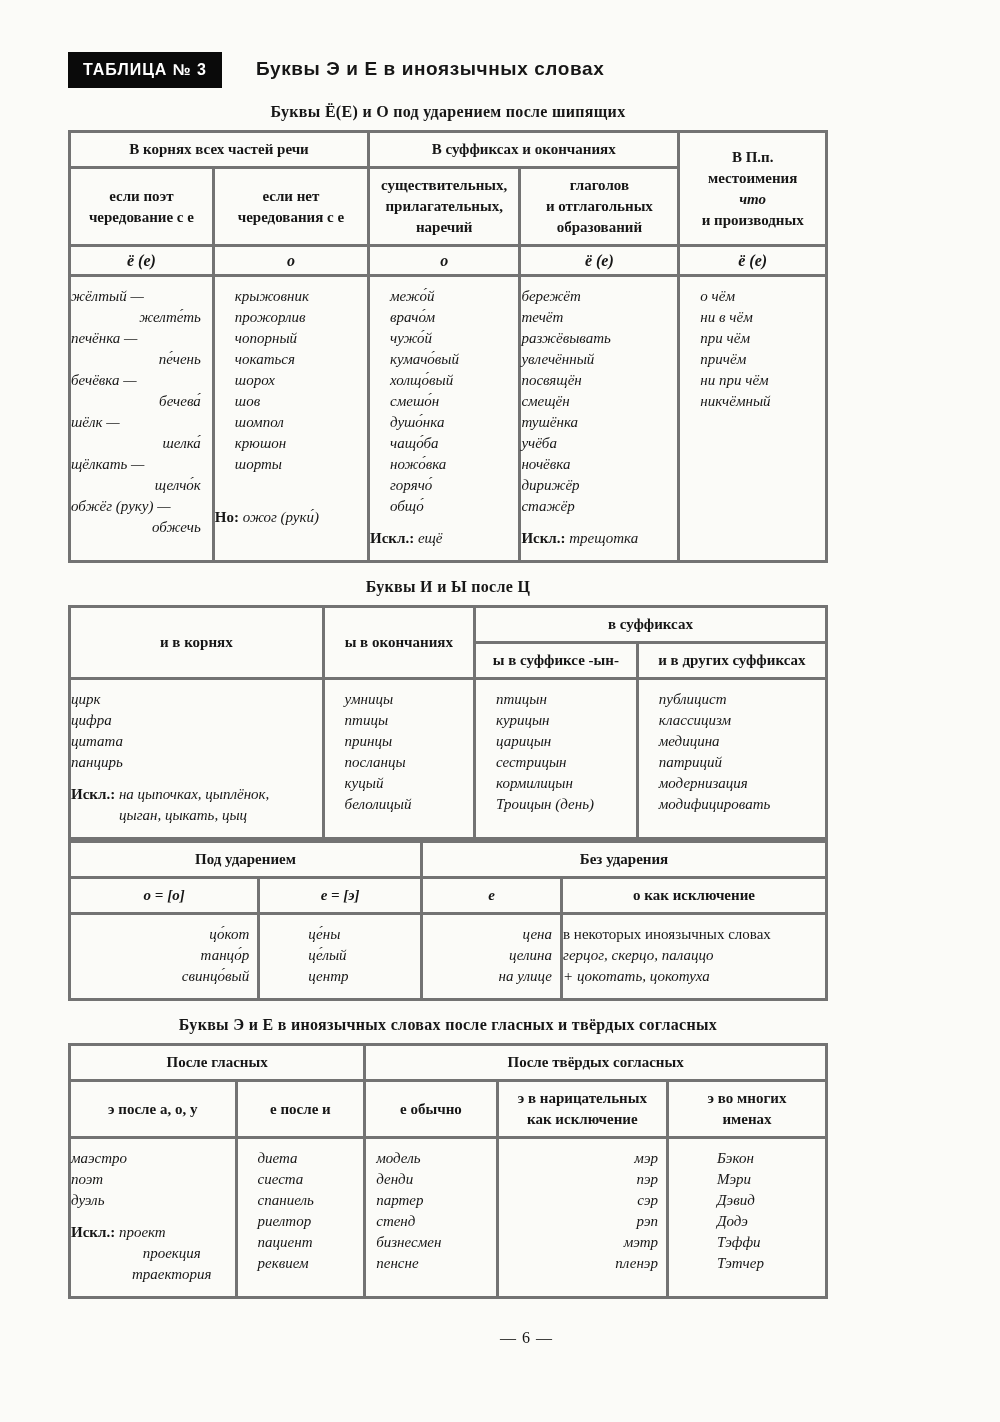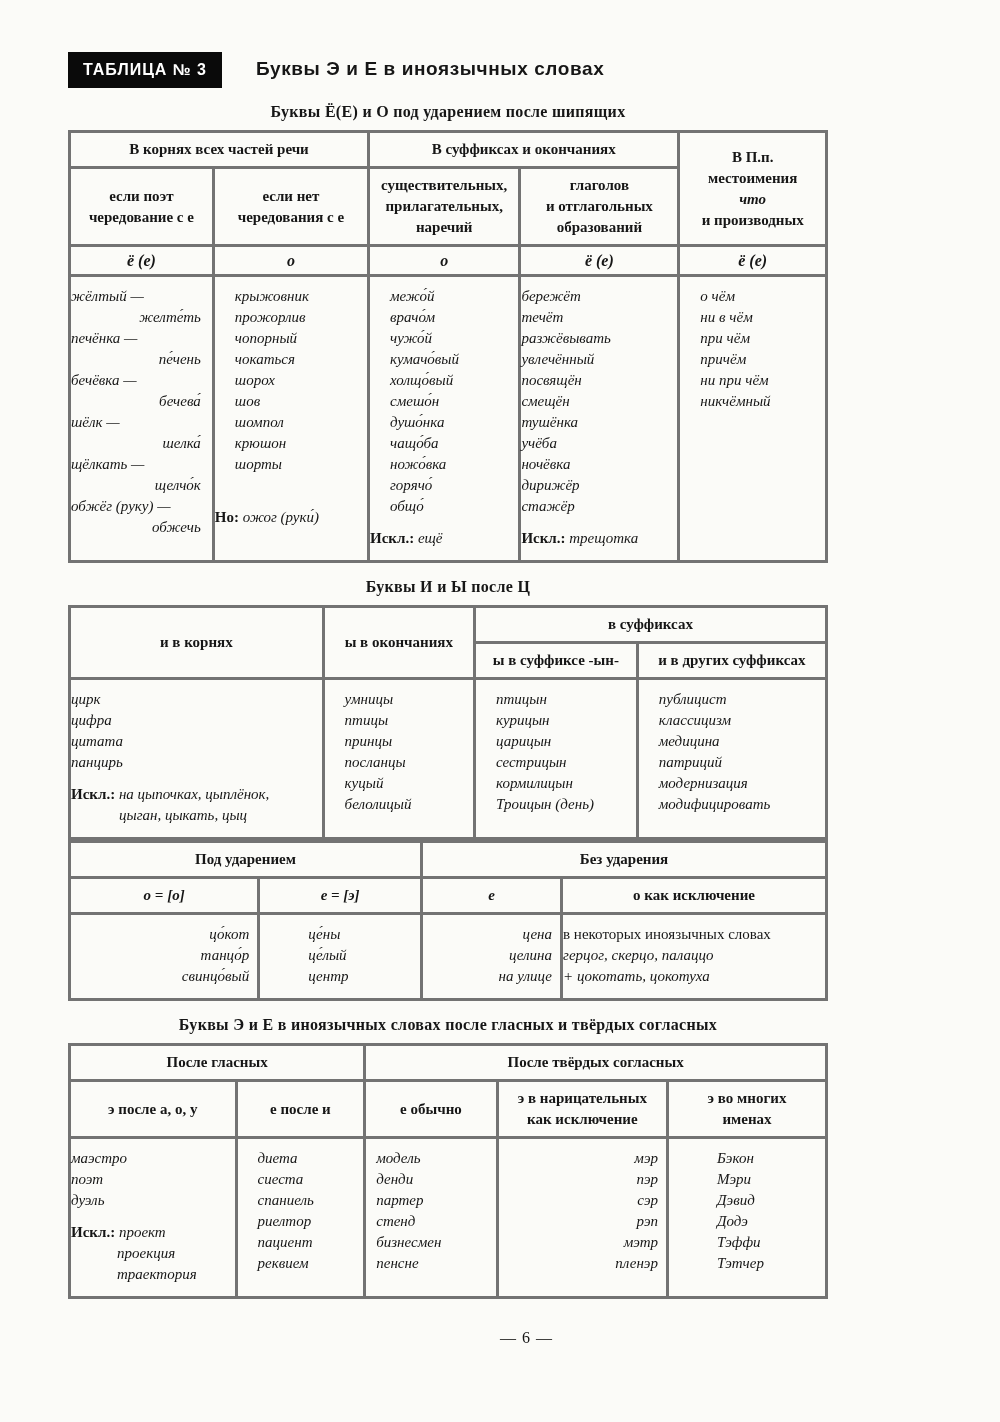--- a/index.html
+++ b/index.html
@@ -43,21 +43,21 @@
   .ital{font-style:italic;}
   .roman{font-style:normal;}
   .vtop{vertical-align:top;padding-top:7px;}
   .dblb{border-bottom:4px double #000;}
   .letters th{font-style:italic;font-size:16px;padding:3px 4px;}
 
   .lbl{font-style:normal;font-weight:bold;}
   .note{margin-top:11px;}
   .note-gap{margin-top:32px;}
   .indent{padding-left:48px;}
-  .indent-sm{padding-left:46px;}
+  .indent-sm{padding-left:46px;text-align:center;}
 
   .pair-l{text-align:left;}
   .pair-r{text-align:right;padding-right:3px;}
 
   .ind-s{padding-left:10px;}
   .ind-m{padding-left:20px;}
   .ind-l{padding-left:36px;text-align:right;}
   .ind-xl{padding-left:48px;}
   .ind-2xl{padding-left:76px;text-align:right;}
 

